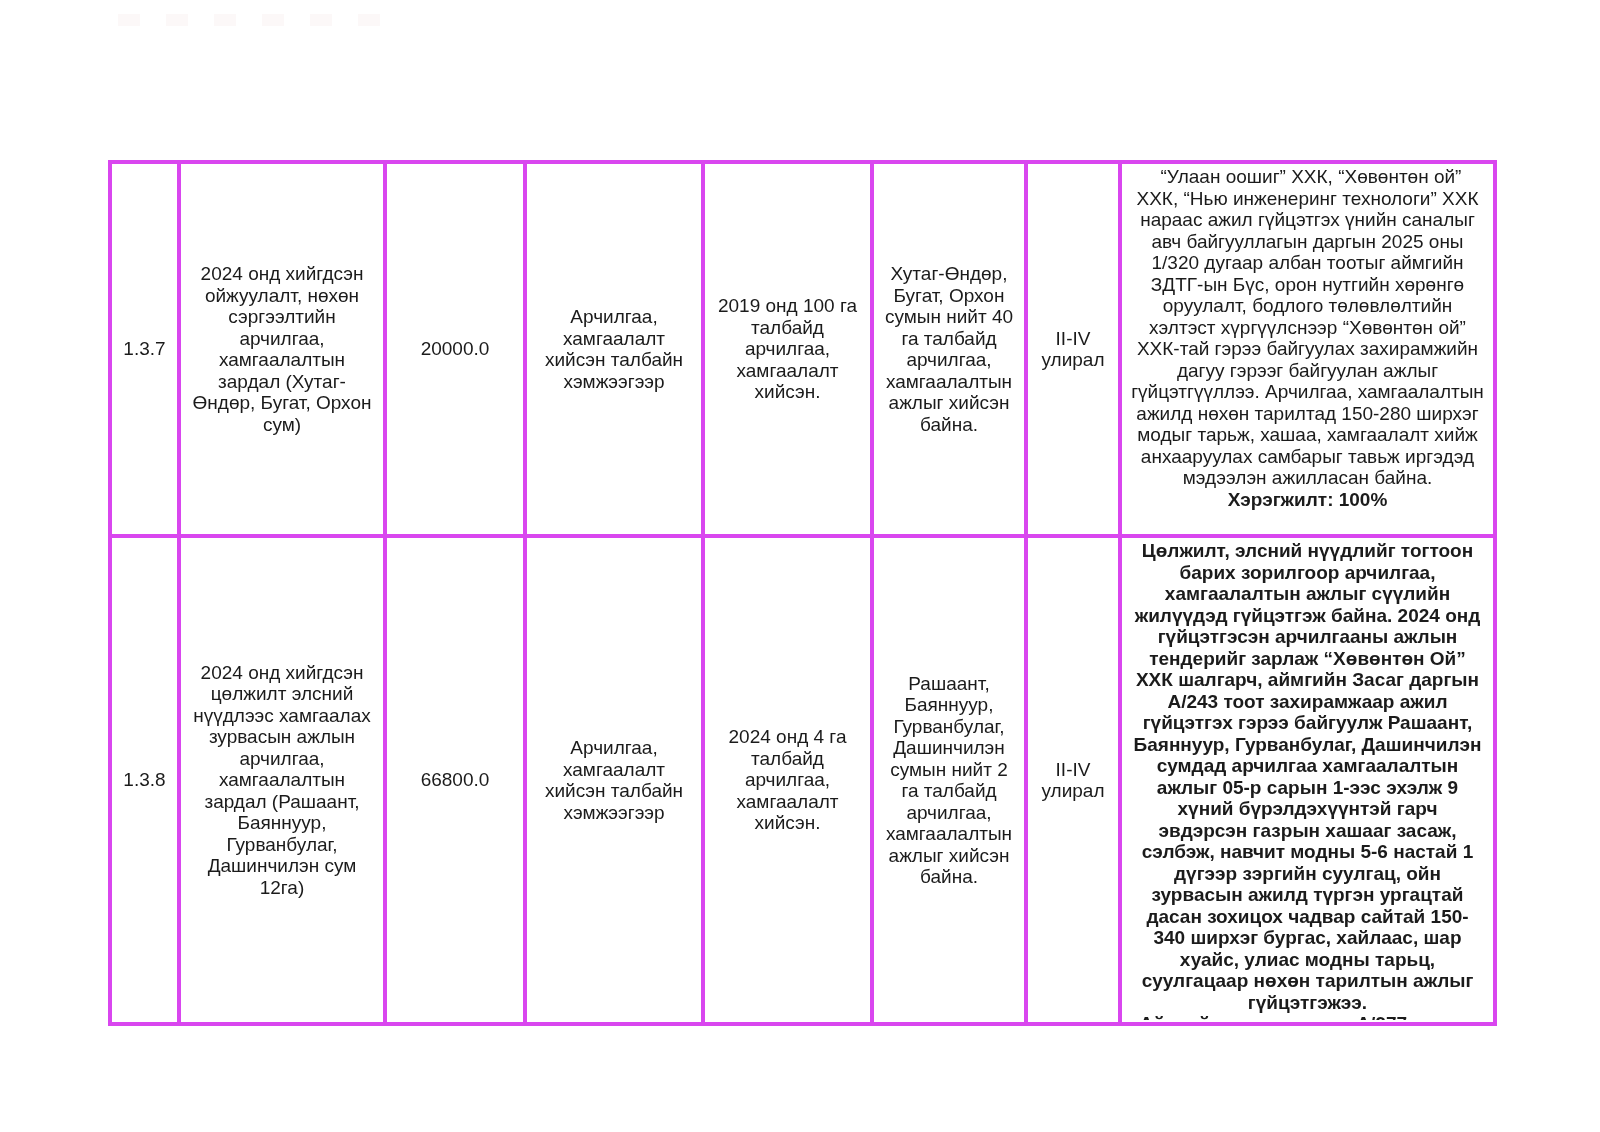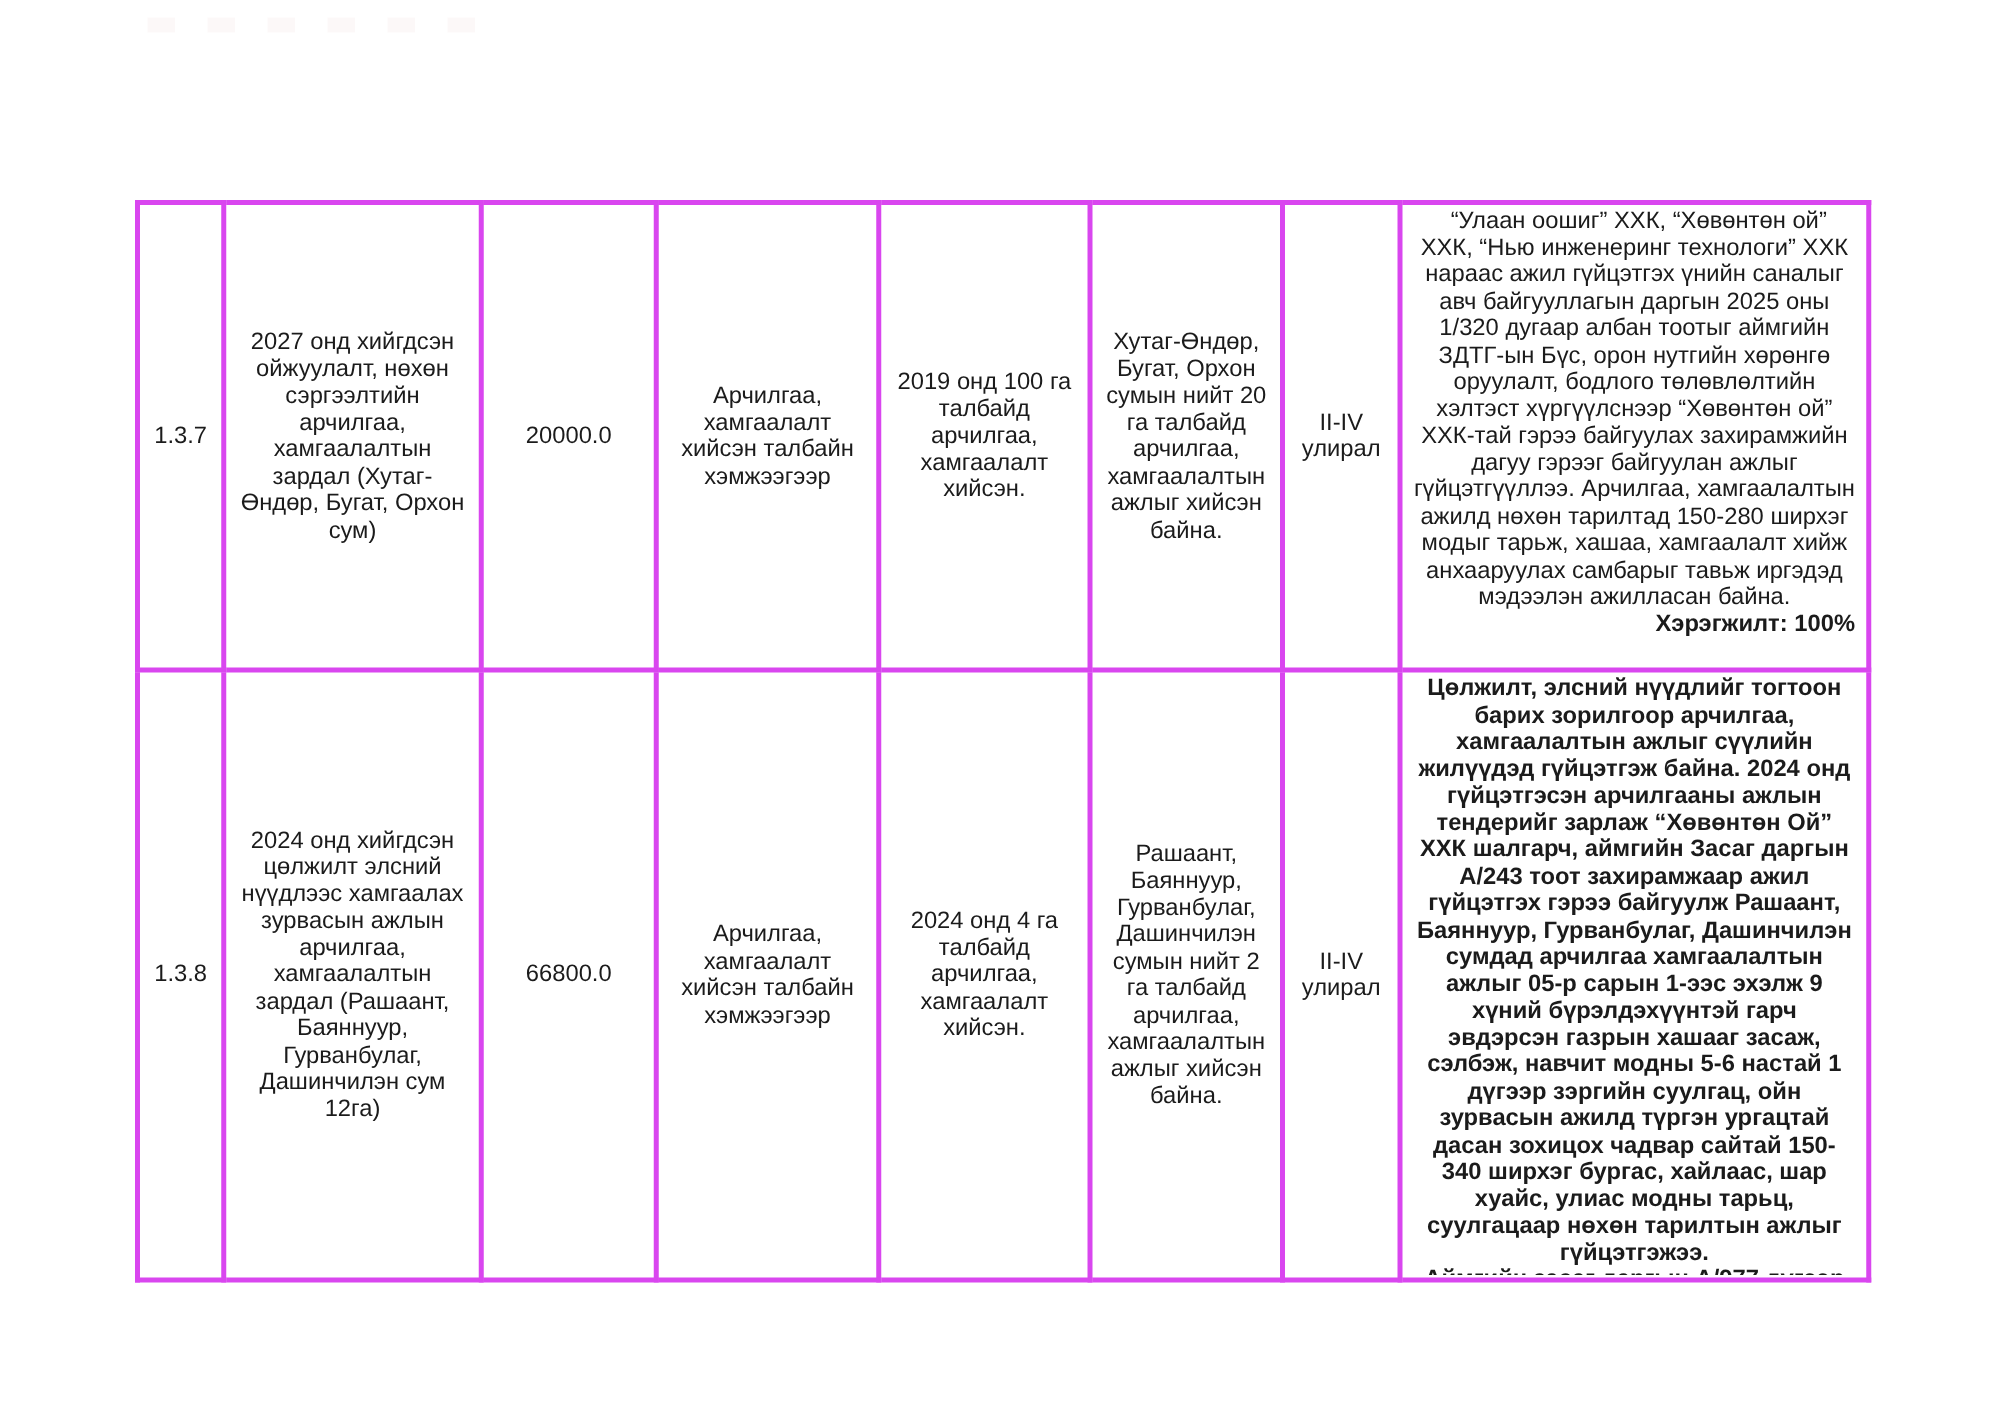--- a/index.html
+++ b/index.html
@@ -60,21 +60,20 @@
   .row-1 .impl-inner { height: 366px; }
   .row-2 .impl-inner { height: 480px; font-weight: bold; }
   .impl-inner p {
     margin: 0;
   }
   .impl-inner p.first-indent {
     text-indent: 7px;
   }
   .impl-inner p.status {
     font-weight: bold;
-    text-align: right;
     text-indent: 0;
   }
 </style>
 </head>
 <body>
 
 <div class="artifact-strip">
   <span></span>
     <span></span>
     <span></span>
@@ -93,33 +92,33 @@
     <col style="width:154px">
     <col style="width:94px">
     <col style="width:375px">
   </colgroup>
   <tbody>
     <tr class="row-1">
       <td>
         <span>1.3.7</span>
       </td>
       <td>
-        <span>2027 онд хийгдсэн ойжуулалт, нөхөн сэргээлтийн арчилгаа, хамгаалалтын зардал (Хутаг-Өндөр, Бугат, Орхон сум)</span>
+        <span>2024 онд хийгдсэн ойжуулалт, нөхөн сэргээлтийн арчилгаа, хамгаалалтын зардал (Хутаг-Өндөр, Бугат, Орхон сум)</span>
       </td>
       <td>
         <span>20000.0</span>
       </td>
       <td>
         <span>Арчилгаа, хамгаалалт хийсэн талбайн хэмжээгээр</span>
       </td>
       <td>
         <span>2019 онд 100 га талбайд арчилгаа, хамгаалалт хийсэн.</span>
       </td>
       <td>
-        <span>Хутаг-Өндөр, Бугат, Орхон сумын нийт 20 га талбайд арчилгаа, хамгаалалтын ажлыг хийсэн байна.</span>
+        <span>Хутаг-Өндөр, Бугат, Орхон сумын нийт 40 га талбайд арчилгаа, хамгаалалтын ажлыг хийсэн байна.</span>
       </td>
       <td>
         <span>II-IV улирал</span>
       </td>
       <td class="cell-impl">
         <div class="impl-inner">
           <p class="first-indent">“Улаан оошиг” ХХК, “Хөвөнтөн ой” ХХК, “Нью инженеринг технологи” ХХК нараас ажил гүйцэтгэх үнийн саналыг авч байгууллагын даргын 2025 оны 1/320 дугаар албан тоотыг аймгийн ЗДТГ-ын Бүс, орон нутгийн хөрөнгө оруулалт, бодлого төлөвлөлтийн хэлтэст хүргүүлснээр “Хөвөнтөн ой” ХХК-тай гэрээ байгуулах захирамжийн дагуу гэрээг байгуулан ажлыг гүйцэтгүүллээ. Арчилгаа, хамгаалалтын ажилд нөхөн тарилтад 150-280 ширхэг модыг тарьж, хашаа, хамгаалалт хийж анхааруулах самбарыг тавьж иргэдэд мэдээлэн ажилласан байна.</p>
           <p class="status">Хэрэгжилт: 100%</p>
         </div>
       </td>

